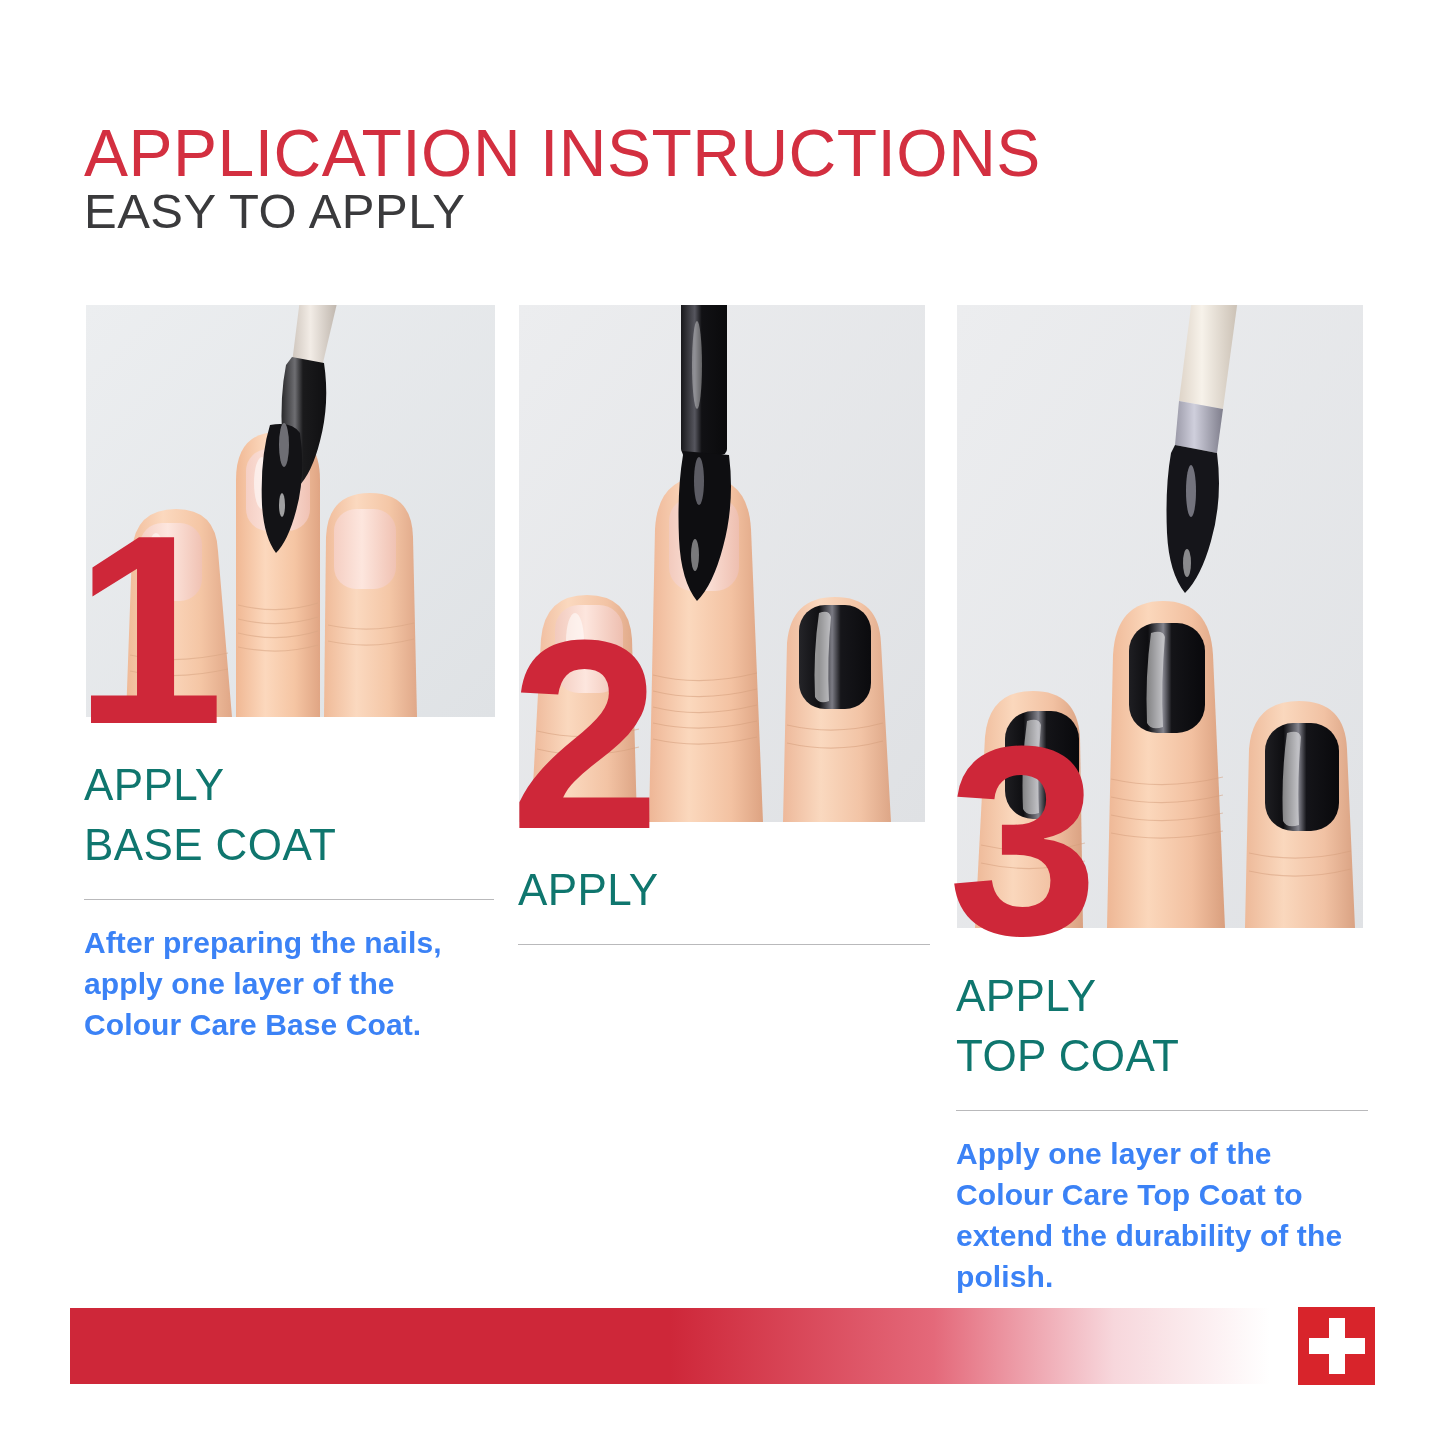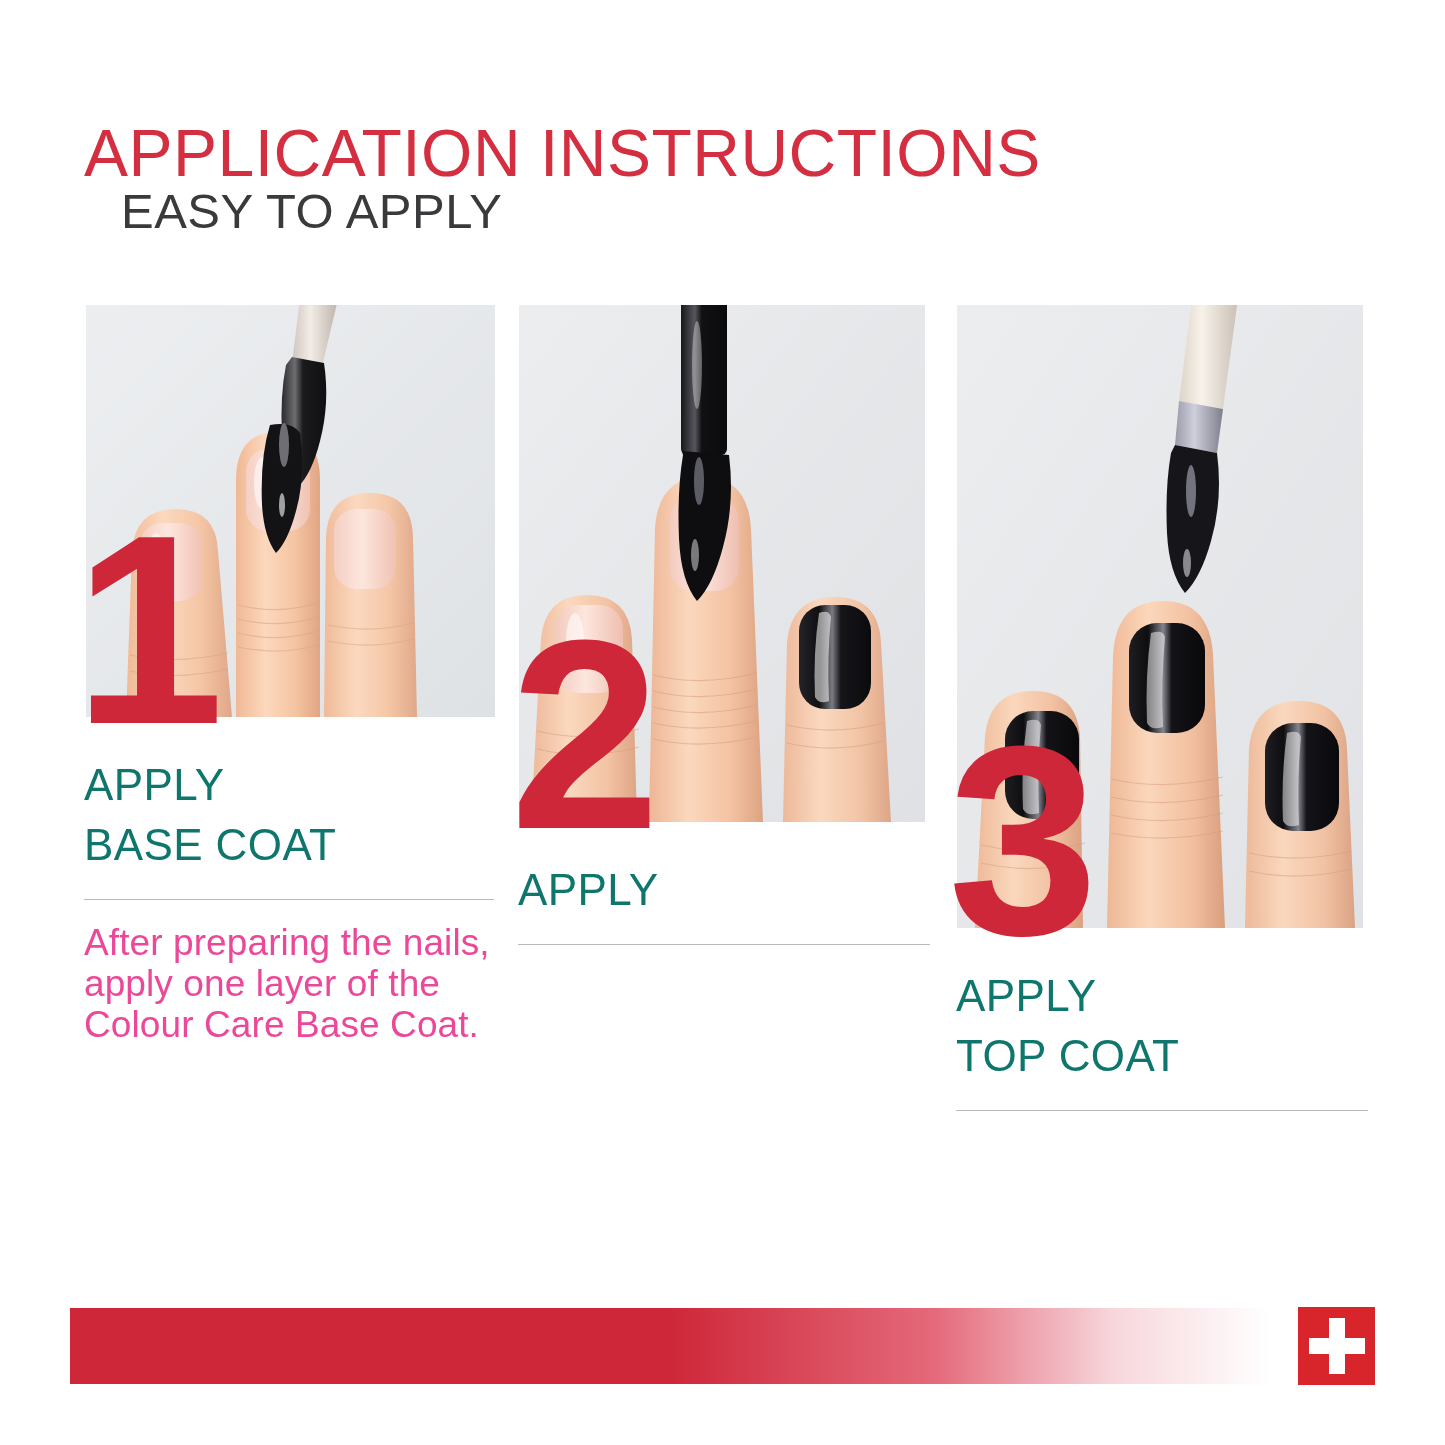--- a/index.html
+++ b/index.html
@@ -21,21 +21,20 @@
     font-weight:400;
     white-space:nowrap;
   }
   .subtitle{
     position:absolute;left:84px;top:185px;
     font-size:49px;line-height:52px;
     letter-spacing:0.5px;
     color:#3A3A3C;
     font-weight:400;
     white-space:nowrap;
-    margin-left:37px;
   }
 
   
   .panel{position:absolute;overflow:hidden;background:#e6e8ea;}
   #panel-1{left:86px;top:305px;width:409px;height:412px;}
   #panel-2{left:519px;top:305px;width:406px;height:517px;}
   #panel-3{left:957px;top:305px;width:406px;height:623px;}
 
   .photo{position:absolute;left:0;top:0;width:100%;height:100%;}
 
@@ -66,24 +65,24 @@
     font-weight:400;
     letter-spacing:0.4px;
     white-space:nowrap;
   }
   .divider{
     height:1px;
     background:#b9b9bb;
     margin:24px 0 22px 0;
   }
   .body-text{
-    color:#ec4899;
-    font-size:37px;
+    color:#3b82f6;
+    font-size:30px;
     line-height:41px;
-    font-weight:400;
+    font-weight:700;
     letter-spacing:0.1px;
   }
 
   
   #footer-bar{
     position:absolute;left:70px;top:1308px;
     width:1200px;height:76px;
     background:linear-gradient(to right,#CE2739 0%,#CE2739 50%,#E4697A 72%,#F7D7DC 87%,#ffffff 100%);
   }
   #swiss-flag{
@@ -318,20 +317,21 @@
 
   <div class="step-text" id="steptext-2">
     <div class="head-line">APPLY</div>
     <div class="divider"></div>
   </div>
 
   <div class="step-text" id="steptext-3">
     <div class="head-line">APPLY</div>
     <div class="head-line">TOP COAT</div>
     <div class="divider"></div>
+    <div class="body-text">Apply one layer of the Colour Care Top Coat to extend the durability of the polish.</div>
   </div>
 
   <div id="footer-bar"></div>
   <div id="swiss-flag">
     <div id="swiss-cross-v"></div>
     <div id="swiss-cross-h"></div>
   </div>
 
 </div>
 

